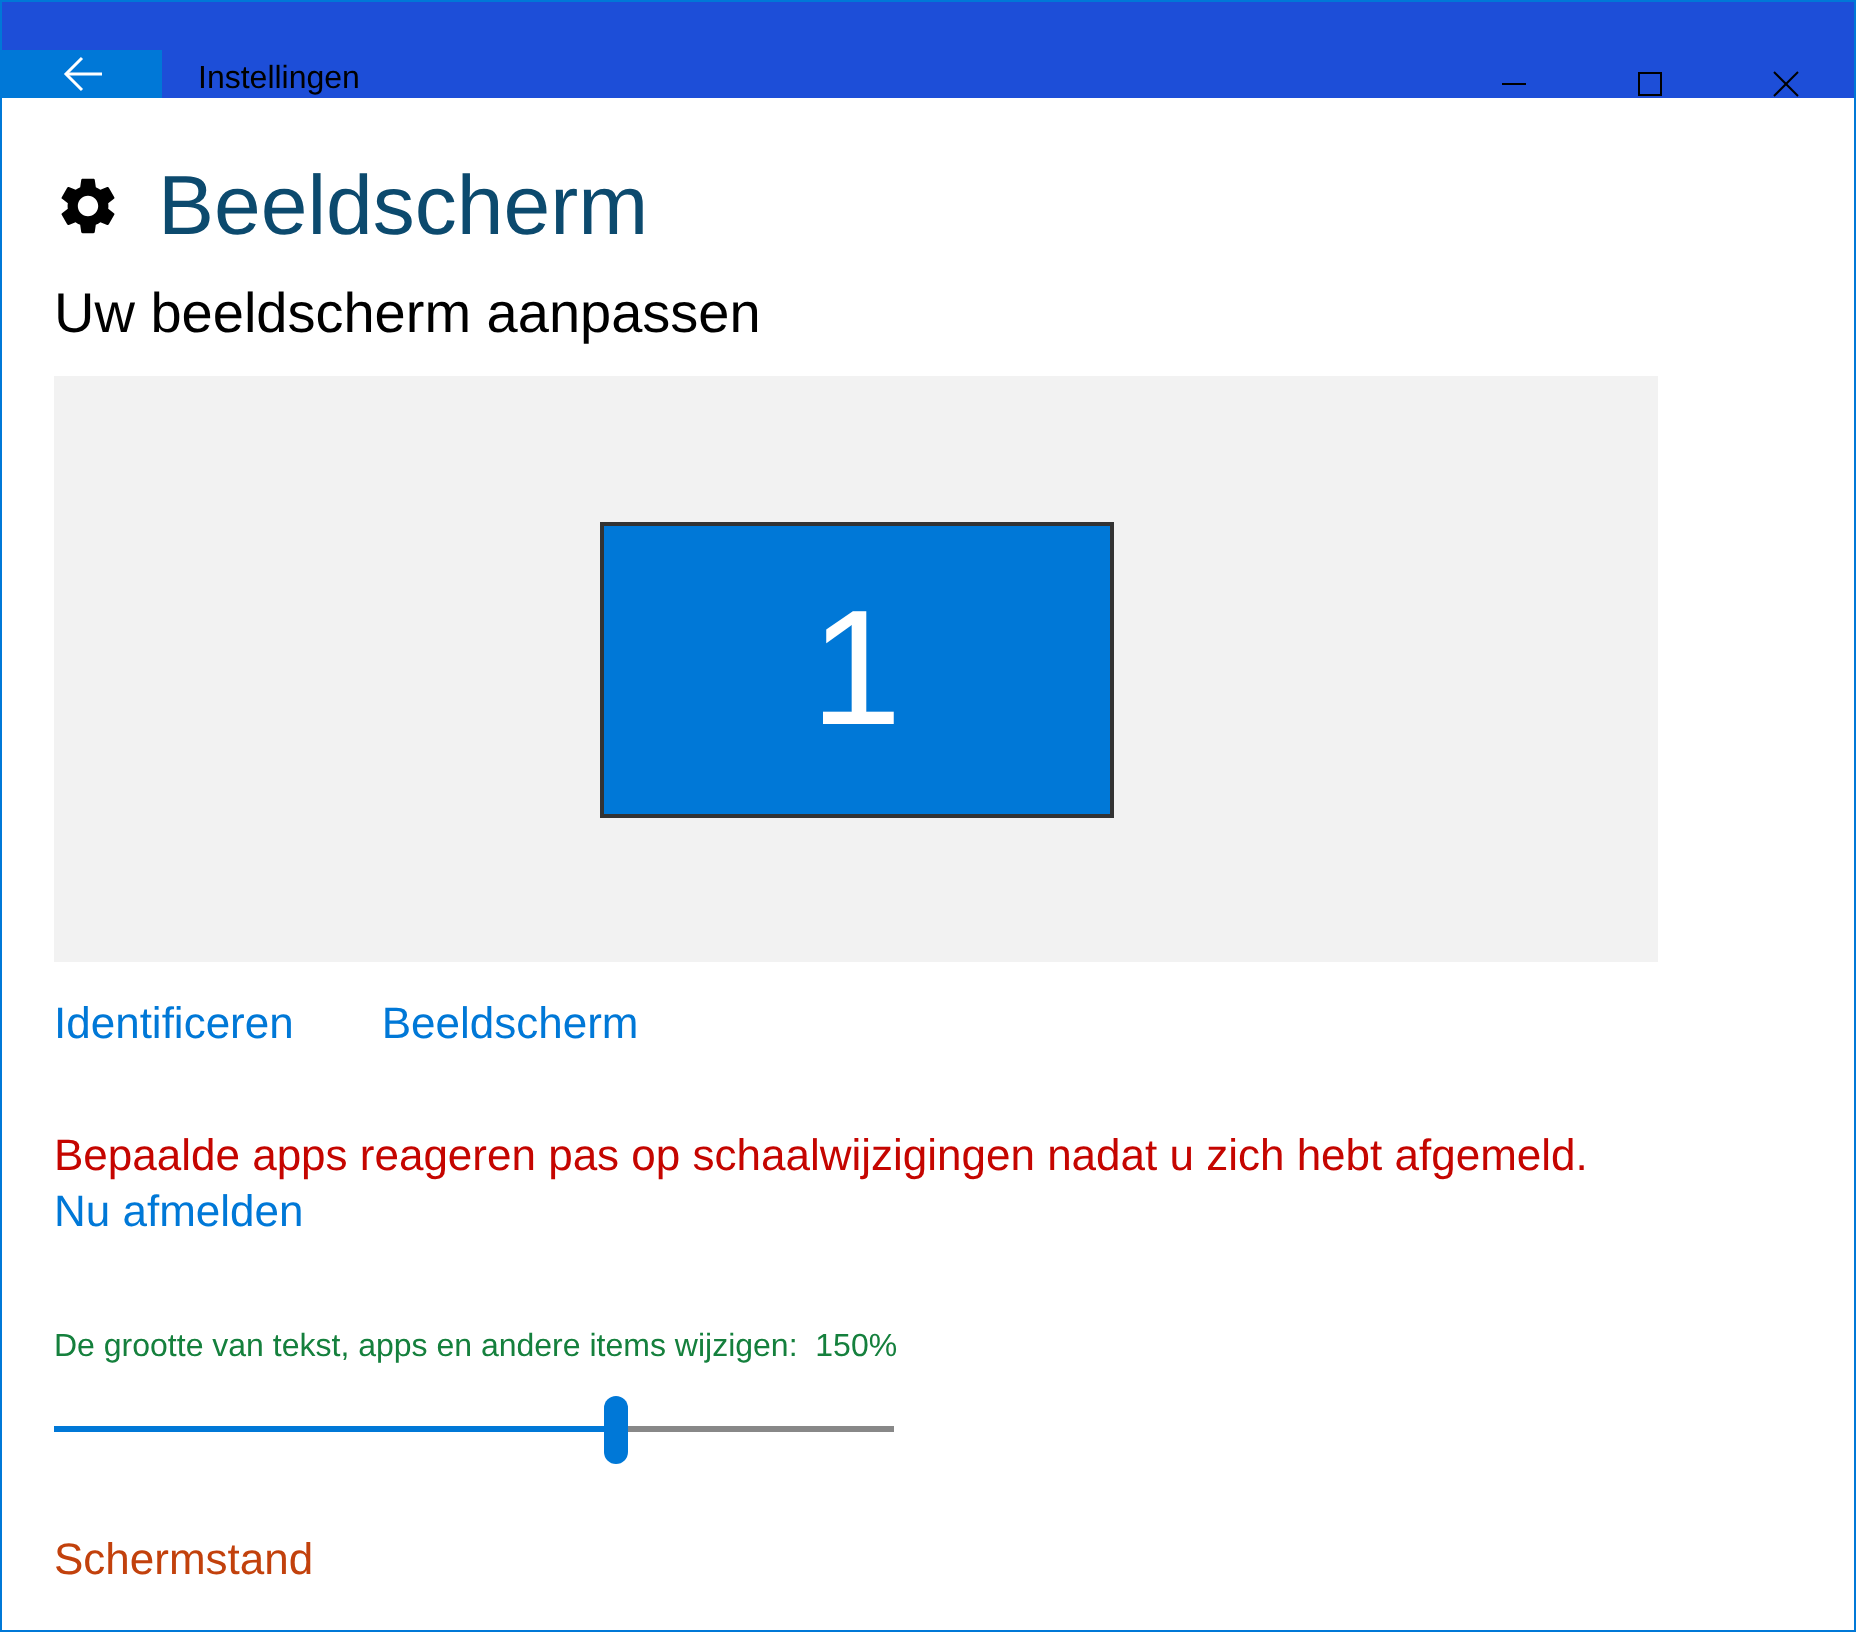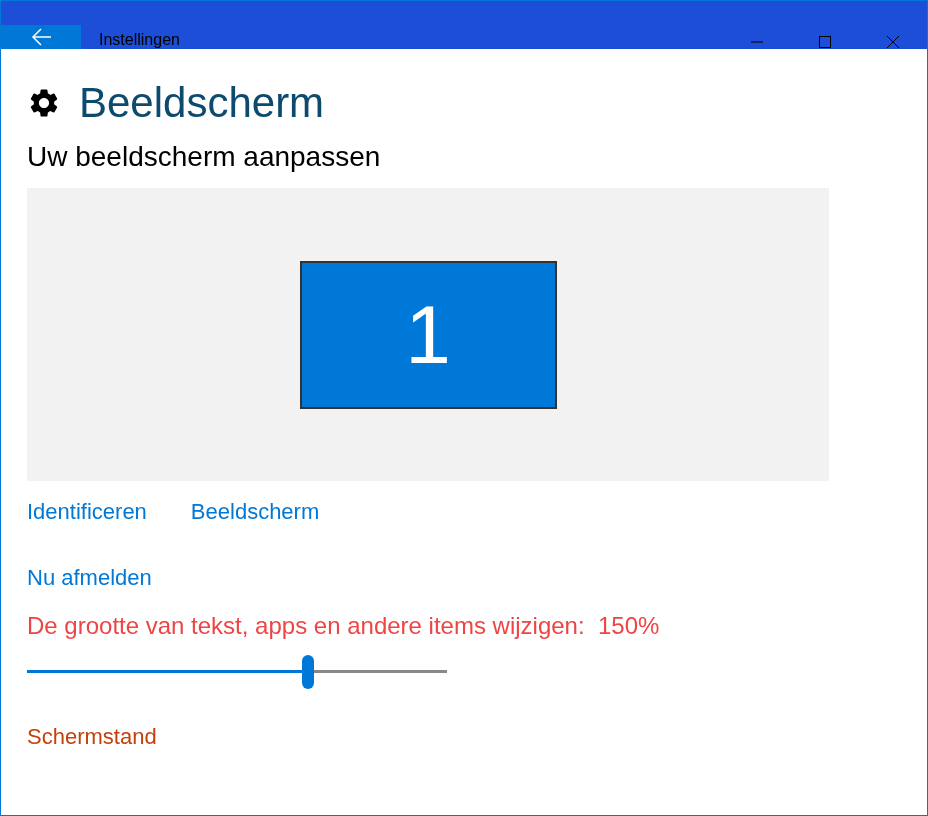--- a/index.html
+++ b/index.html
@@ -126,26 +126,26 @@
     }
     .warning-text {
       color: #c50500;
       font-size: 22px;
       margin-bottom: 2px;
     }
     .signout-link {
       color: #0078d7;
       font-size: 22px;
       cursor: pointer;
-      margin-bottom: 21px;
+      margin-bottom: 46px;
       display: inline-block;
     }
     .slider-label-row {
-      font-size: 24px;
-      color: #ef4444;
+      font-size: 16px;
+      color: #15803d;
       margin-bottom: 22px;
     }
     .slider-container {
       width: 420px;
       position: relative;
       height: 20px;
       margin-bottom: 42px;
     }
     .slider-track-left {
       position: absolute;
@@ -225,20 +225,21 @@
 
   <div class="display-area">
     <div class="monitor">1</div>
   </div>
 
   <div class="link-row">
     <span class="link">Identificeren</span>
     <span class="link">Beeldscherm</span>
   </div>
 
+  <div class="warning-text">Bepaalde apps reageren pas op schaalwijzigingen nadat u zich hebt afgemeld.</div>
   <span class="signout-link">Nu afmelden</span>
 
   <div class="slider-label-row">
     <span>De grootte van tekst, apps en andere items wijzigen:</span>
     &nbsp;<span>150%</span>
   </div>
 
   <div class="slider-container">
     <div class="slider-track-left"></div>
     <div class="slider-track-right"></div>

